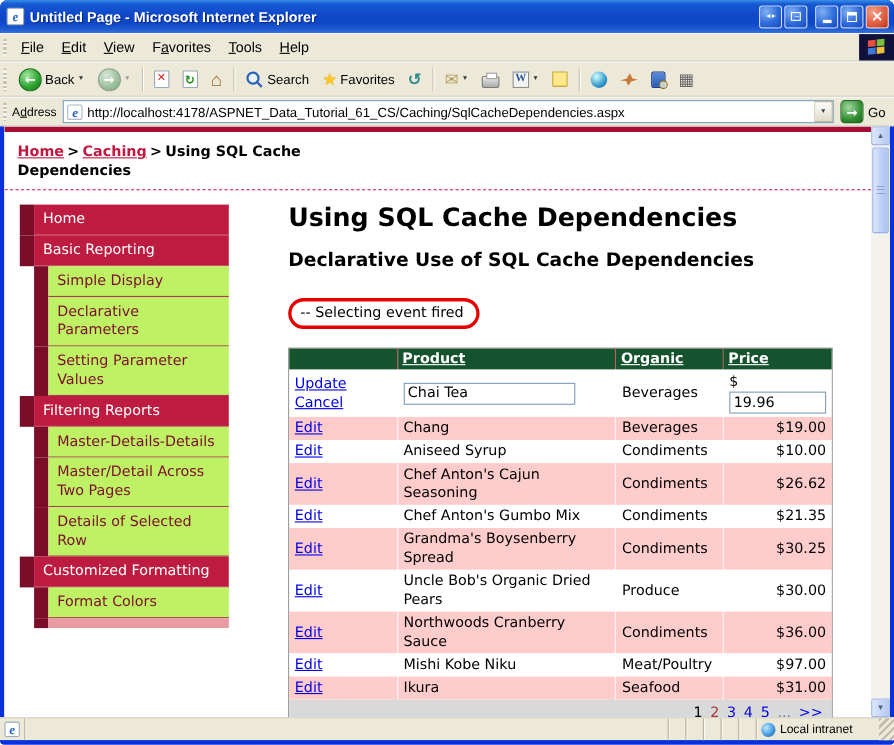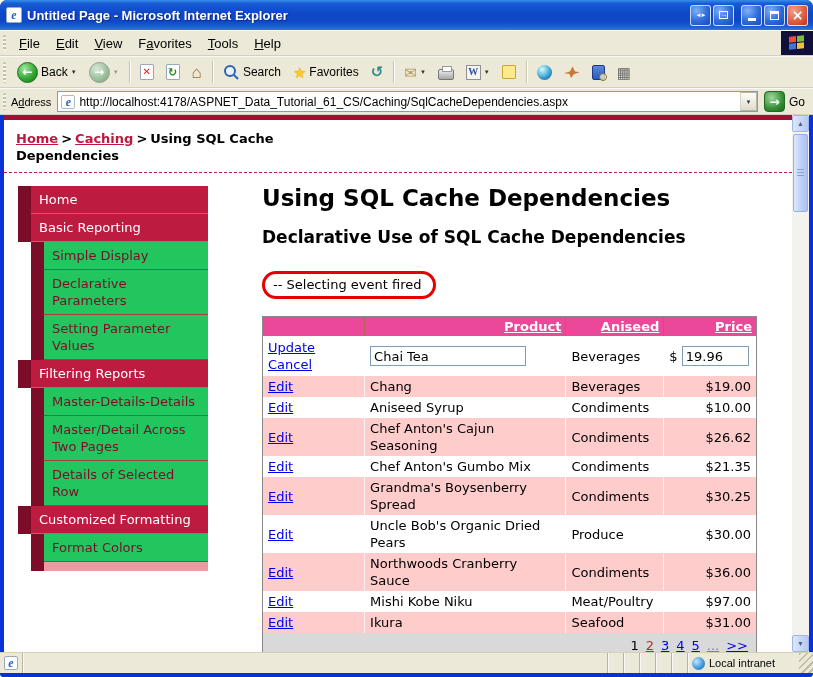--- a/index.html
+++ b/index.html
@@ -95,45 +95,45 @@
   .crumb-sep { margin:0 3px; }
 
   .pagebody { display:flex; }
   .sidebar-col { width:207px; flex:none; padding-top:13px; }
   .side-item { display:flex; cursor:pointer; }
   .side-item.top { margin-left:14px; width:190px; }
   .side-item.sub { margin-left:27px; width:177px; }
   .strip { width:13px; background:#7B0D28; flex:none; }
   .side-label { flex:1; padding:5px 12px 5px 8px; font-size:13px; line-height:17px; }
   .side-item.top .side-label { background:#BE1B41; color:#fff; border-bottom:1px solid #CE5A72; }
-  .side-item.sub .side-label { background:#22c55e; color:#7B0D28; border-bottom:1px solid #A83B50; }
+  .side-item.sub .side-label { background:#bef264; color:#7B0D28; border-bottom:1px solid #A83B50; }
   .side-stub { margin-left:27px; width:177px; height:9px; display:flex; }
   .side-stub .fill { flex:1; background:#E89CA2; }
 
   .main { flex:1; padding:12px 30px 0 51px; }
   .main h1 { font-size:23px; font-weight:bold; color:#000; margin-bottom:8px; }
   .main h2 { font-size:17px; font-weight:bold; color:#000; margin-top:16px; }
   .event-note { margin-top:24px; }
   .oval { display:inline-block; border:3px solid #E80000; border-radius:14px; padding:3px 11px 4px 8px; font-size:13px; color:#000; }
 
   table.grid { margin-top:17px; width:495px; border-collapse:separate; border-spacing:0; border:1px solid #888; font-size:13px; }
   .grid col.c1{width:103px}.grid col.c2{width:202px}.grid col.c3{width:98px}.grid col.c4{width:92px}
-  .grid th { background:#ec4899; color:#fff; font-weight:bold; text-align:right; padding:2px 4px; border-right:1px solid #B86060; }
+  .grid th { background:#14532d; color:#fff; font-weight:bold; text-align:left; padding:2px 4px; border-right:1px solid #B86060; }
   .grid th:last-child { border-right:none; }
   .grid .hdr-link { color:#fff; text-decoration:underline; cursor:pointer; }
   .grid td { padding:2px 5px; vertical-align:middle; border-right:1px solid rgba(255,255,255,.75); line-height:17px; }
   .grid td:last-child { border-right:none; }
   .grid tr.pink { background:#FFCCCC; }
   .grid tr.white { background:#FFFFFF; }
   .lnk { color:#0000E8; text-decoration:underline; cursor:pointer; }
   .c-price { text-align:right; }
   .row-edit td { padding:3px 5px; }
   .tb { height:20px; border:1px solid #7F9DB9; font:13px "DejaVu Sans",sans-serif; padding:1px 3px; }
   .tb.prod { width:156px; }
-  .tb.price { width:67px; }
+  .tb.price { width:88px; }
   .pager-row td { background:#D9D9D9; text-align:right; padding:4px 8px; border-right:none; }
   .pg { margin-left:7px; text-decoration:underline; cursor:pointer; color:#0000E8; }
   .pg.current { color:#000; text-decoration:none; cursor:default; }
   .pg.visited { color:#A33333; }
   .pg.more { color:#7A7AB0; }
 
   
   .vscroll { width:17px; background:#F4F2EC; position:relative; flex:none; }
   .sc-btn { position:absolute; left:0; width:17px; height:17px; border:1px solid #9EB6E8; border-radius:2px;
     background:linear-gradient(90deg,#DCE7FB,#B6C9F2); color:#4D6185; font-size:7px; display:flex; align-items:center; justify-content:center; cursor:pointer; }
@@ -360,21 +360,21 @@
             <colgroup>
                 <col class="c1">
                 <col class="c2">
                 <col class="c3">
                 <col class="c4">
               </colgroup>
             <thead>
               <tr>
                 <th></th>
                 <th><a class="hdr-link">Product</a></th>
-                <th><a class="hdr-link">Aniseed</a></th>
+                <th><a class="hdr-link">Organic</a></th>
                 <th><a class="hdr-link">Price</a></th>
               </tr>
             </thead>
             <tbody>
               <tr class="row-edit white">
                 <td class="c-act"><a class="lnk">Update</a> <a class="lnk">Cancel</a></td>
                 <td class="c-prod"><input class="tb prod" value="Chai Tea" style=""></td>
                 <td class="c-cat">Beverages</td>
                 <td><span>$</span> <input class="tb price" value="19.96" style=""></td>
               </tr>

